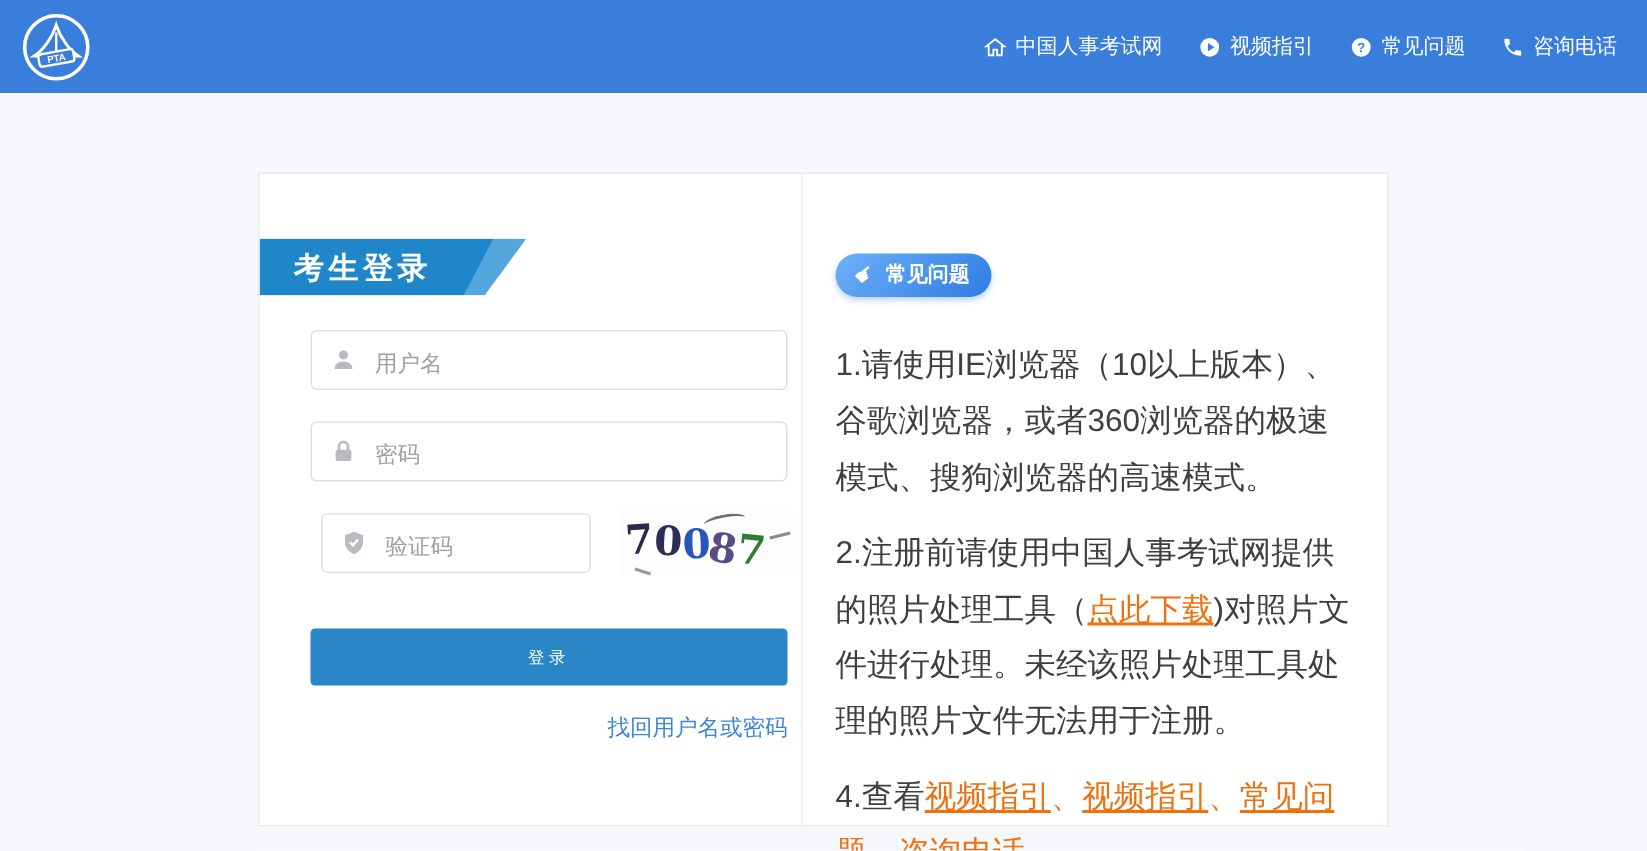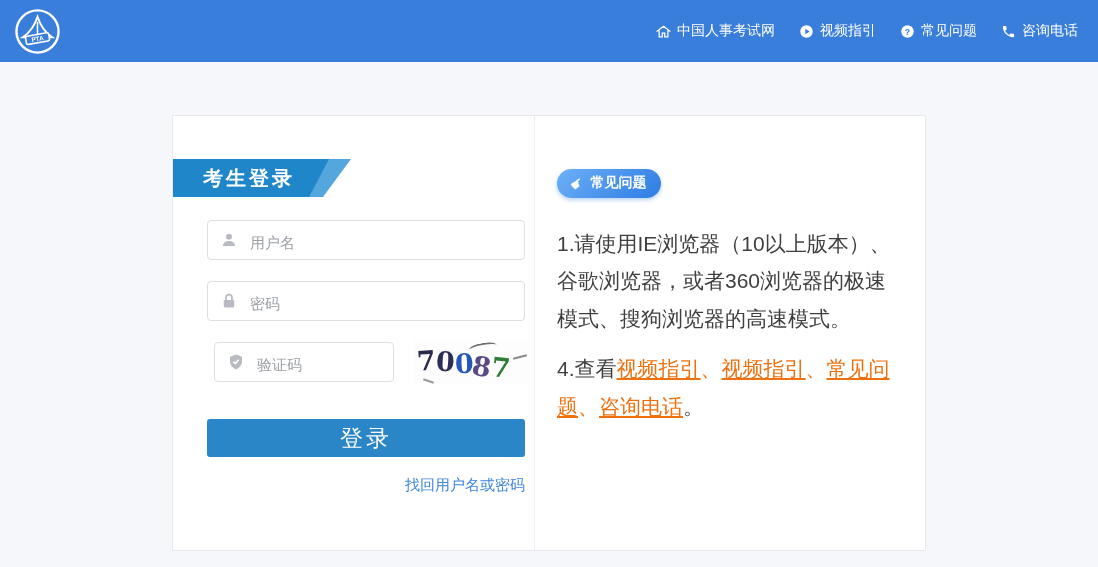--- a/index.html
+++ b/index.html
@@ -34,21 +34,21 @@
 
   
   .banner {
     position: absolute; left: 0; top: 43px; width: 178px; height: 38px;
     background: #54a7dc;
     clip-path: polygon(0 0, 100% 0, calc(100% - 28px) 100%, 0 100%);
   }
   .banner-inner {
     position: absolute; inset: 0; background: #1e86c9;
     clip-path: polygon(0 0, calc(100% - 22px) 0, calc(100% - 42px) 100%, 0 100%);
-    display: flex; align-items: center; padding-left: 30px;
+    display: flex; align-items: center; padding-left: 23px;
     color: #fff; font-size: 20px; font-weight: bold; letter-spacing: 3px;
   }
 
   
   .field { position: absolute; left: 34px; width: 318px; height: 40px; }
   .field-user { top: 104px; }
   .field-pass { top: 165px; }
   .field-captcha { top: 226px; width: 180px; margin-left: 7px; }
   .field input {
     width: 100%; height: 100%; border: 1px solid #dcdfe3; border-radius: 4px;
@@ -71,21 +71,21 @@
   }
   .noise { position: absolute; border-top: 2px solid #7d7d7d; }
   .noise-arc { top: 3px; left: 56px; width: 28px; height: 9px; border-radius: 50%; transform: rotate(-10deg); border-top-color: #6f6f6f; }
   .noise-dash { top: 16px; left: 100px; width: 14px; transform: rotate(-14deg); border-top-color: #8a8a8a; }
   .noise-tick { top: 40px; left: 10px; width: 11px; transform: rotate(18deg); border-top-color: #9a9a9a; }
 
   
   .login-btn {
     position: absolute; left: 34px; top: 303px; width: 318px; height: 38px;
     background: #2a86c6; color: #fff; border: none; border-radius: 3px;
-    font-size: 23px; letter-spacing: 3px; cursor: pointer;
+    font-size: 11px; letter-spacing: 3px; cursor: pointer;
     font-family: "Liberation Sans", "DejaVu Sans", sans-serif;
   }
   .forgot {
     position: absolute; left: 34px; top: 360px; width: 318px; text-align: right;
     color: #3d85d9; font-size: 15px; text-decoration: none; cursor: pointer;
   }
 
   
   .tips-head { display: flex; align-items: center; gap: 13px; }
   .tips-heading { font-size: 23px; font-weight: bold; color: #303030; letter-spacing: 1px; }
@@ -214,16 +214,17 @@
 
   <div class="col-right">
     <div class="tips-head">
       <a class="badge">
         <span class="hand">☛</span>
         <span>常见问题</span>
       </a>
     </div>
     <div class="tips-list" id="tips-list">
         <p><span class="">1.请使用IE浏览器（10以上版本）、谷歌浏览器，或者360浏览器的极速模式、搜狗浏览器的高速模式。</span></p>
+        <p><span class="">2.注册前请使用中国人事考试网提供的照片处理工具（</span><a class="tlink">点此下载</a><span class="">)对照片文件进行处理。未经该照片处理工具处理的照片文件无法用于注册。</span></p>
         <p><span class="">4.查看</span><a class="tlink">视频指引</a><span class="tsep">、</span><a class="tlink">视频指引</a><span class="tsep">、</span><a class="tlink">常见问题</a><span class="tsep">、</span><a class="tlink">咨询电话</a><span class="">。</span></p>
       </div>
   </div>
 </div>
 
 </body></html>

